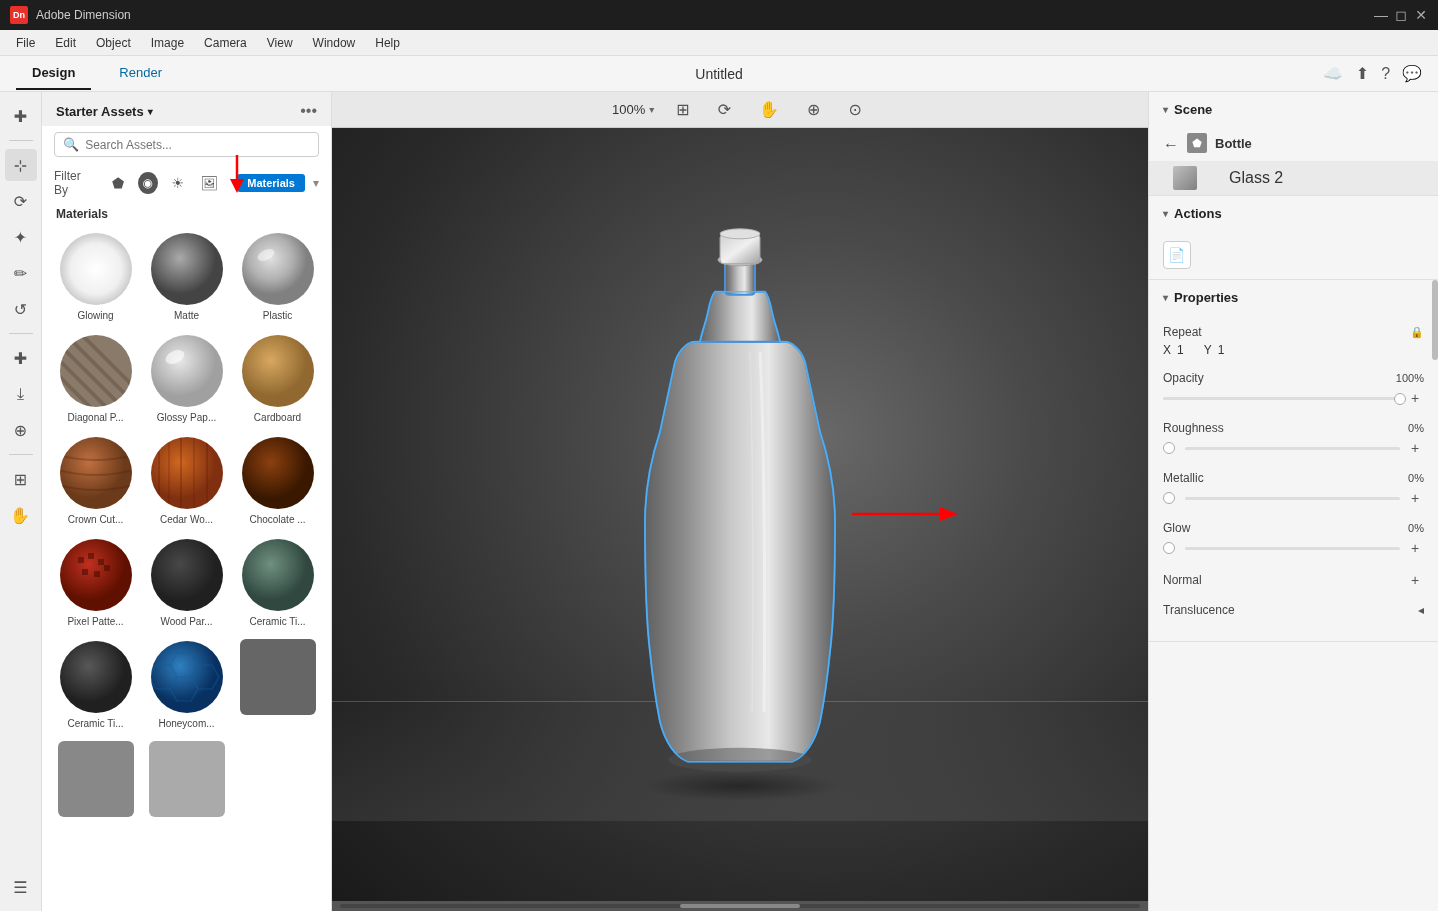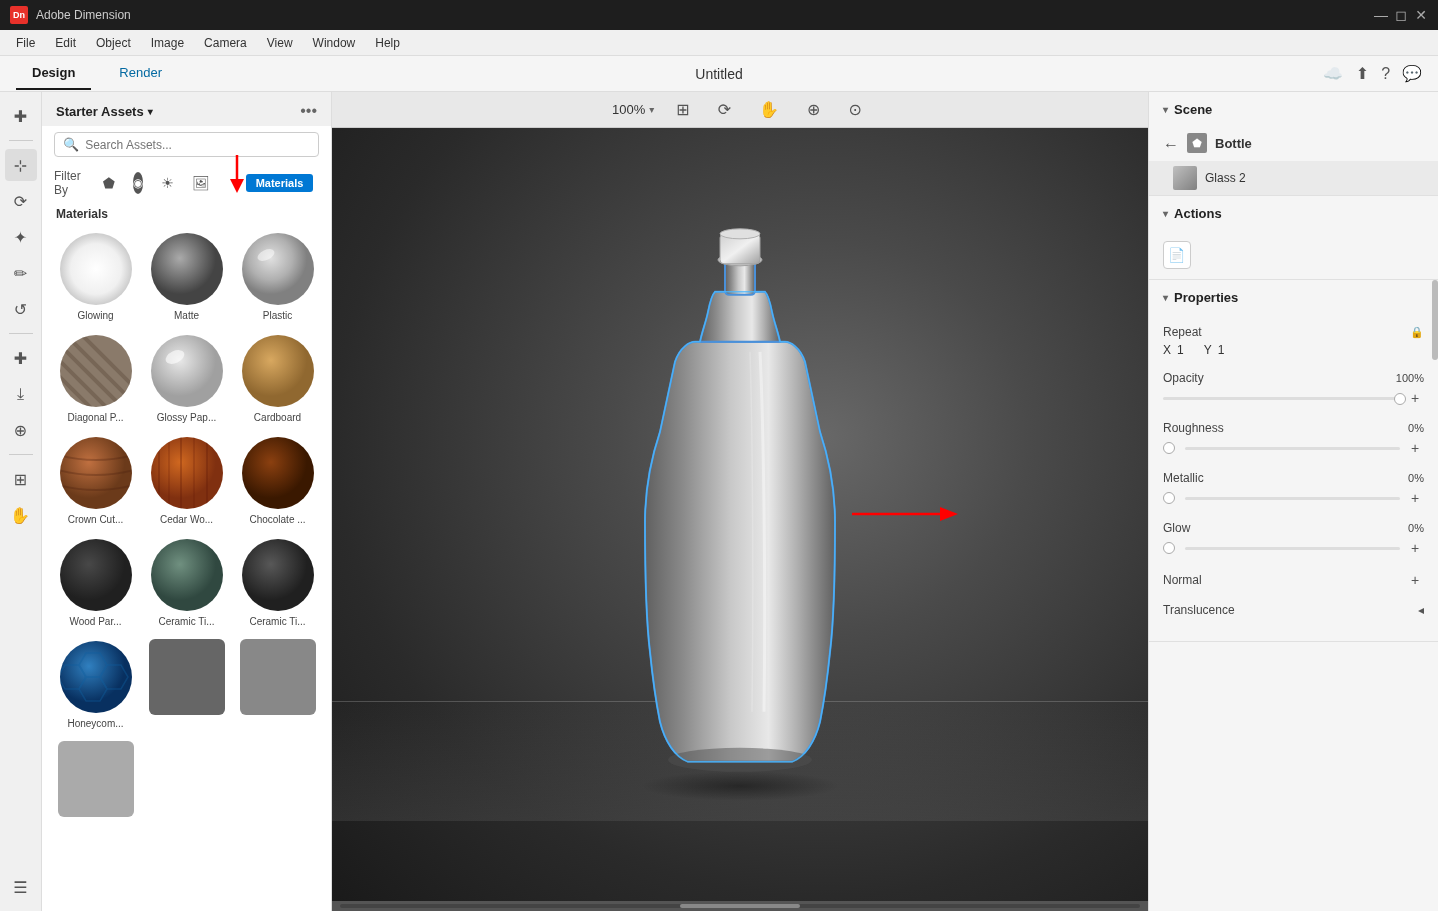--- a/index.html
+++ b/index.html
@@ -56,21 +56,21 @@
     #assets-panel .panel-title { font-size: 13px; font-weight: 600; color: #222; display: flex; align-items: center; gap: 4px; }
     #assets-panel .panel-title .dropdown-arrow { font-size: 10px; }
     #assets-panel .panel-actions { font-size: 16px; color: #666; cursor: pointer; }
 
     #search-box {
       margin: 6px 12px; display: flex; align-items: center; background: white; border: 1px solid #ccc; border-radius: 4px; padding: 4px 8px; gap: 6px;
     }
     #search-box input { border: none; outline: none; font-size: 12px; width: 100%; background: transparent; color: #888; }
 
     #filter-bar {
-      display: flex; align-items: center; padding: 6px 12px 4px; gap: 18px;
+      display: flex; align-items: center; padding: 6px 12px 4px; gap: 8px;
     }
     #filter-bar .filter-label { font-size: 12px; color: #555; margin-right: 4px; }
     #filter-bar .filter-icon { width: 26px; height: 26px; display: flex; align-items: center; justify-content: center; border-radius: 4px; cursor: pointer; font-size: 14px; color: #555; }
     #filter-bar .filter-icon.active { background: #0078d4; color: white; border-radius: 50%; }
     #filter-bar .filter-btn { padding: 3px 10px; border-radius: 3px; font-size: 11px; cursor: pointer; font-weight: 600; }
     #filter-bar .filter-btn.active { background: #0078d4; color: white; border: none; }
 
     #materials-section { padding: 0 10px; }
     #materials-section .section-label { font-size: 12px; color: #333; font-weight: 600; margin: 6px 4px; }
 
@@ -419,20 +419,42 @@
                     <stop offset="100%" stop-color="#3a1800"></stop>
                   </radialGradient>
                 </defs>
               <circle cx="38" cy="38" r="36" fill="url(#g11)"></circle>
             </svg>
           </div>
           <span class="material-label">Chocolate ...</span>
         </div>
 
 
+        <div class="material-item">
+          <div class="material-thumb">
+            <svg width="76" height="76" viewBox="0 0 76 76">
+              <defs>
+                  <radialGradient id="g13" cx="40%" cy="35%">
+                    <stop offset="0%" stop-color="#c03020"></stop>
+                    <stop offset="100%" stop-color="#601000"></stop>
+                  </radialGradient>
+                </defs>
+              <circle cx="38" cy="38" r="36" fill="url(#g13)"></circle>
+              <g opacity="0.5">
+                <rect x="20" y="20" width="6" height="6" fill="#400800"></rect>
+                <rect x="30" y="16" width="6" height="6" fill="#400800"></rect>
+                <rect x="40" y="22" width="6" height="6" fill="#400800"></rect>
+                <rect x="24" y="32" width="6" height="6" fill="#400800"></rect>
+                <rect x="36" y="34" width="6" height="6" fill="#400800"></rect>
+                <rect x="46" y="28" width="6" height="6" fill="#400800"></rect>
+              </g>
+            </svg>
+          </div>
+          <span class="material-label">Pixel Patte...</span>
+        </div>
 
         <div class="material-item">
           <div class="material-thumb">
             <svg width="76" height="76" viewBox="0 0 76 76">
               <defs>
                   <radialGradient id="g14" cx="40%" cy="35%">
                     <stop offset="0%" stop-color="#484848"></stop>
                     <stop offset="100%" stop-color="#202020"></stop>
                   </radialGradient>
                 </defs>
@@ -643,21 +665,21 @@
         <span class="chevron">▾</span>
         <span>Scene</span>
       </div>
       <div class="scene-nav">
         <span class="back-btn">←</span>
         <div style="width:20px;height:20px;background:#888;border-radius:2px;display:flex;align-items:center;justify-content:center;font-size:11px;color:white;">⬟</div>
         <span style="font-size:13px;font-weight:600;">Bottle</span>
       </div>
       <div class="scene-item">
         <div class="thumb" style="background: linear-gradient(135deg, #c0c0c0, #808080); border-radius:2px;"></div>
-        <span style="font-size:12px;">Glass 2</span>
+        <span style="font-size:16px;margin-left:24px;">Glass 2</span>
       </div>
     </div>
 
     <div class="rp-section">
       <div class="rp-section-header">
         <span class="chevron">▾</span>
         <span>Actions</span>
       </div>
       <div class="actions-content">
         <div class="action-icon-btn">📄</div>

